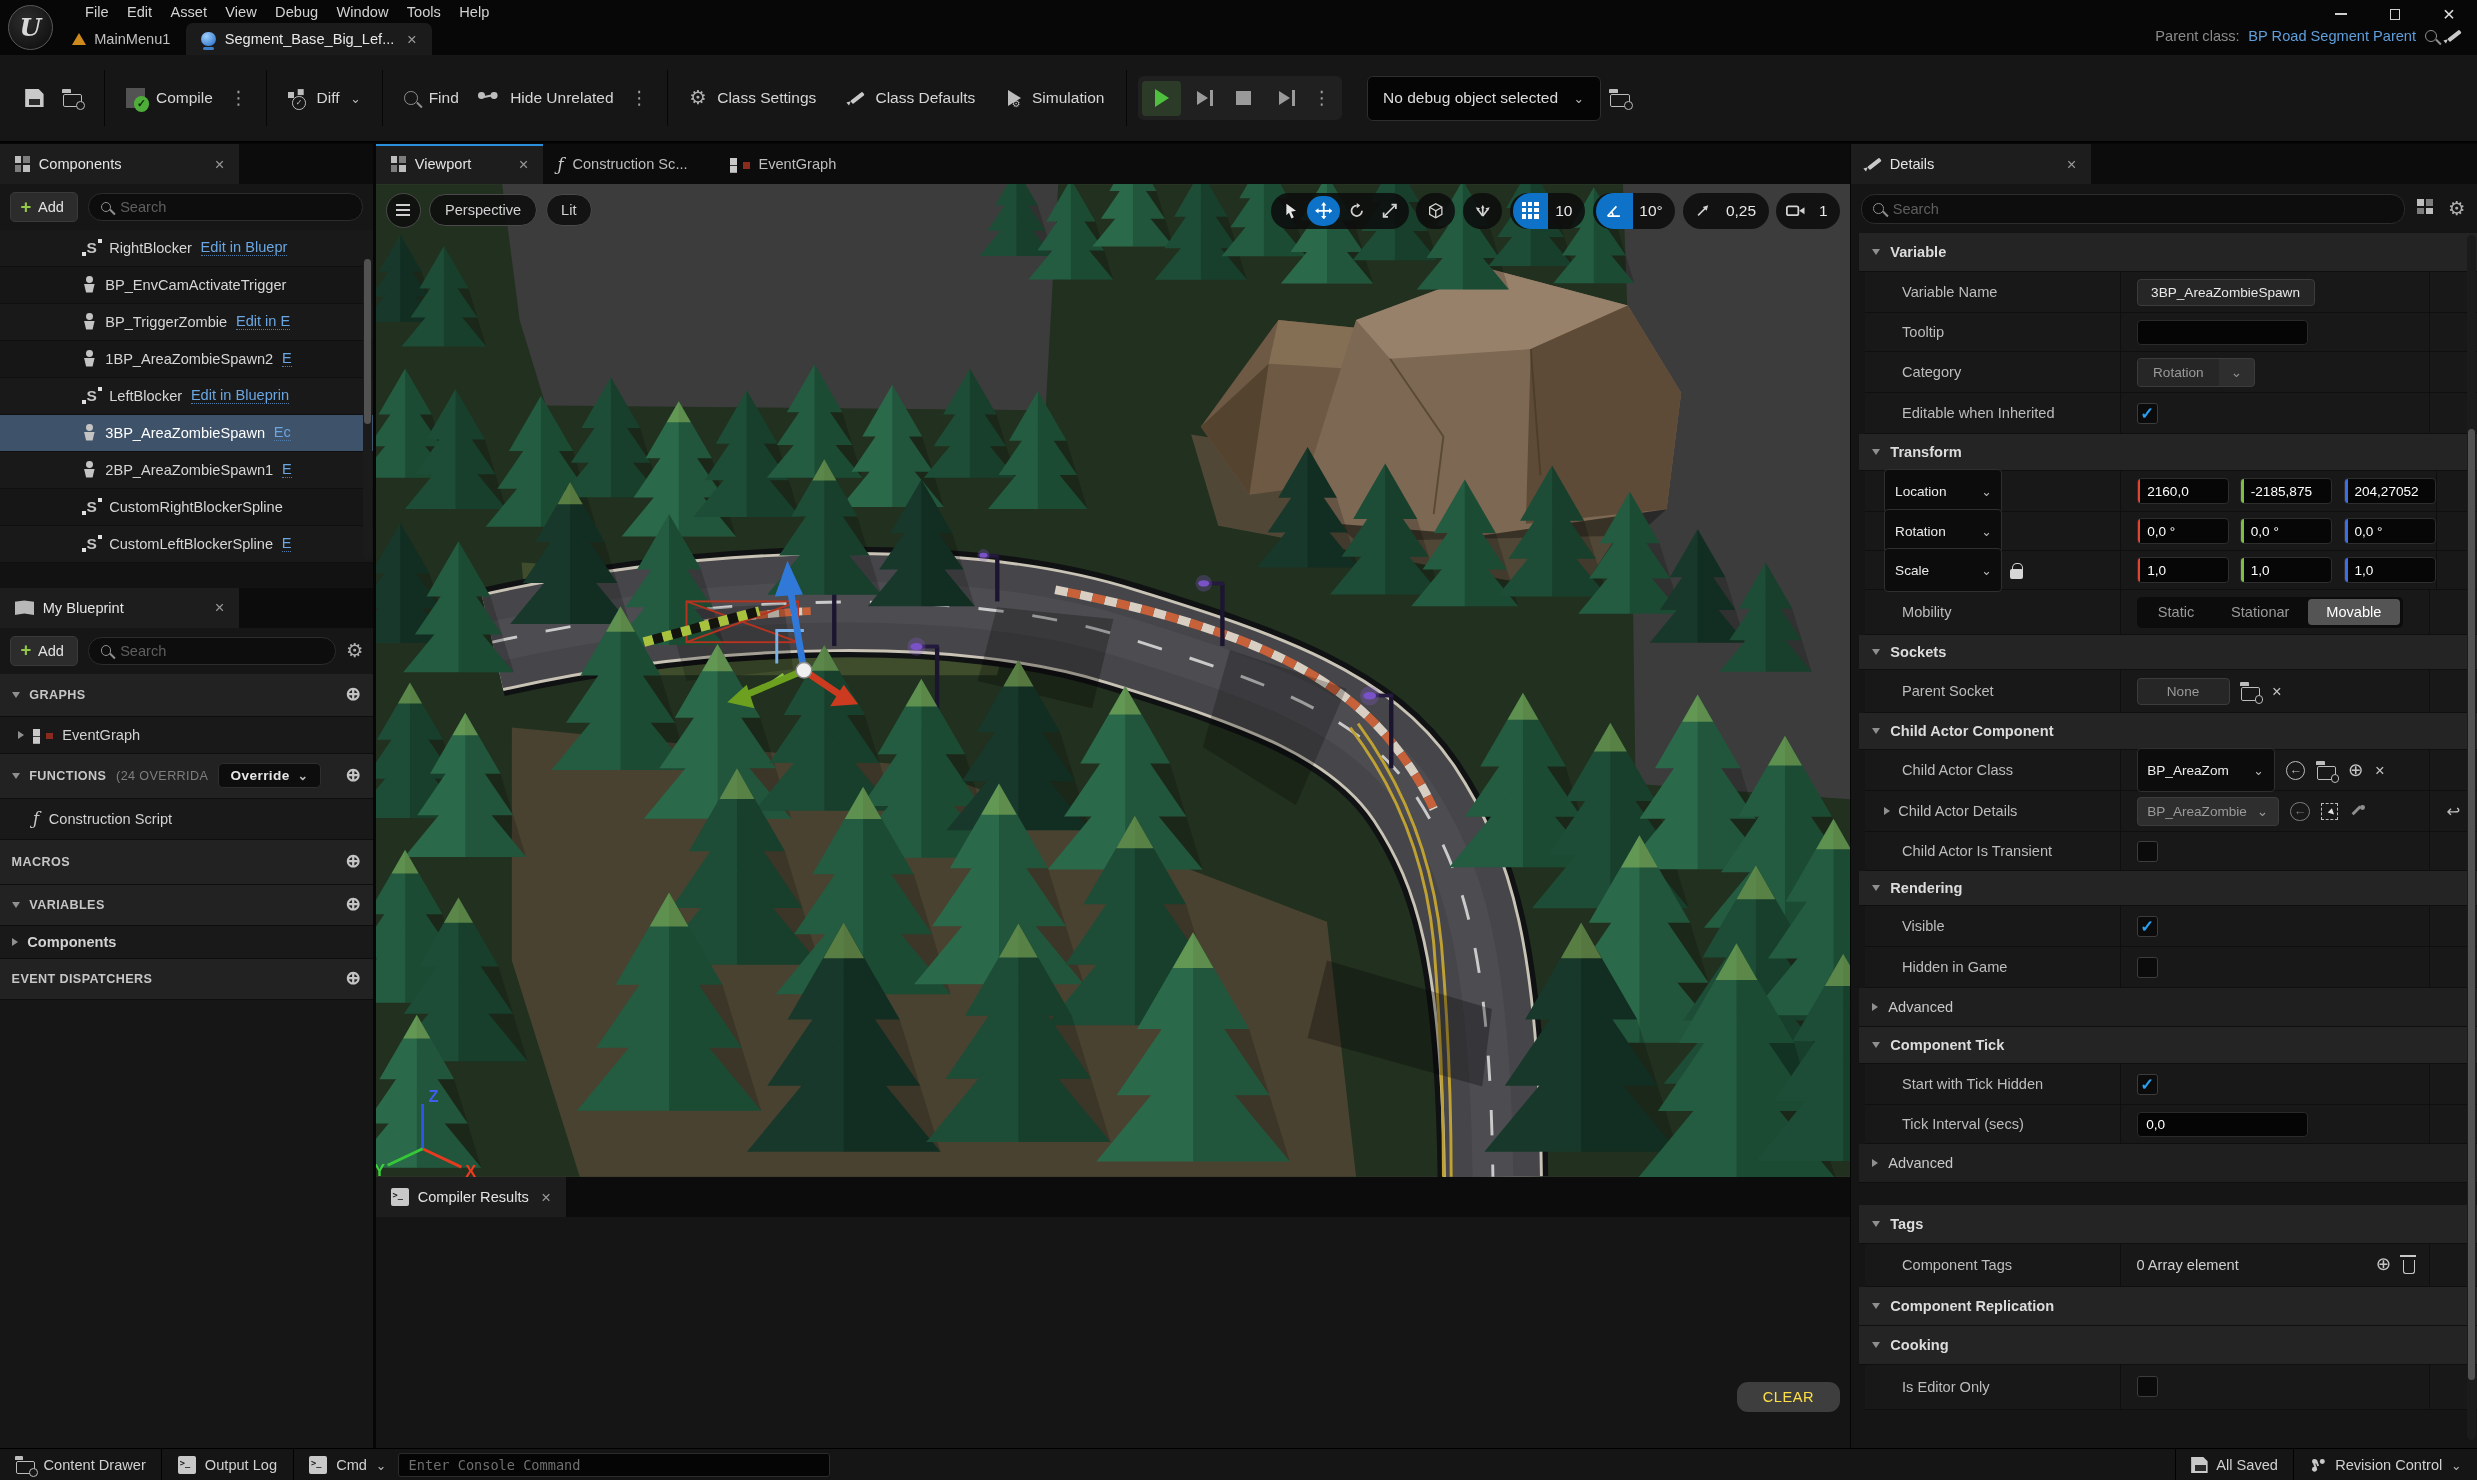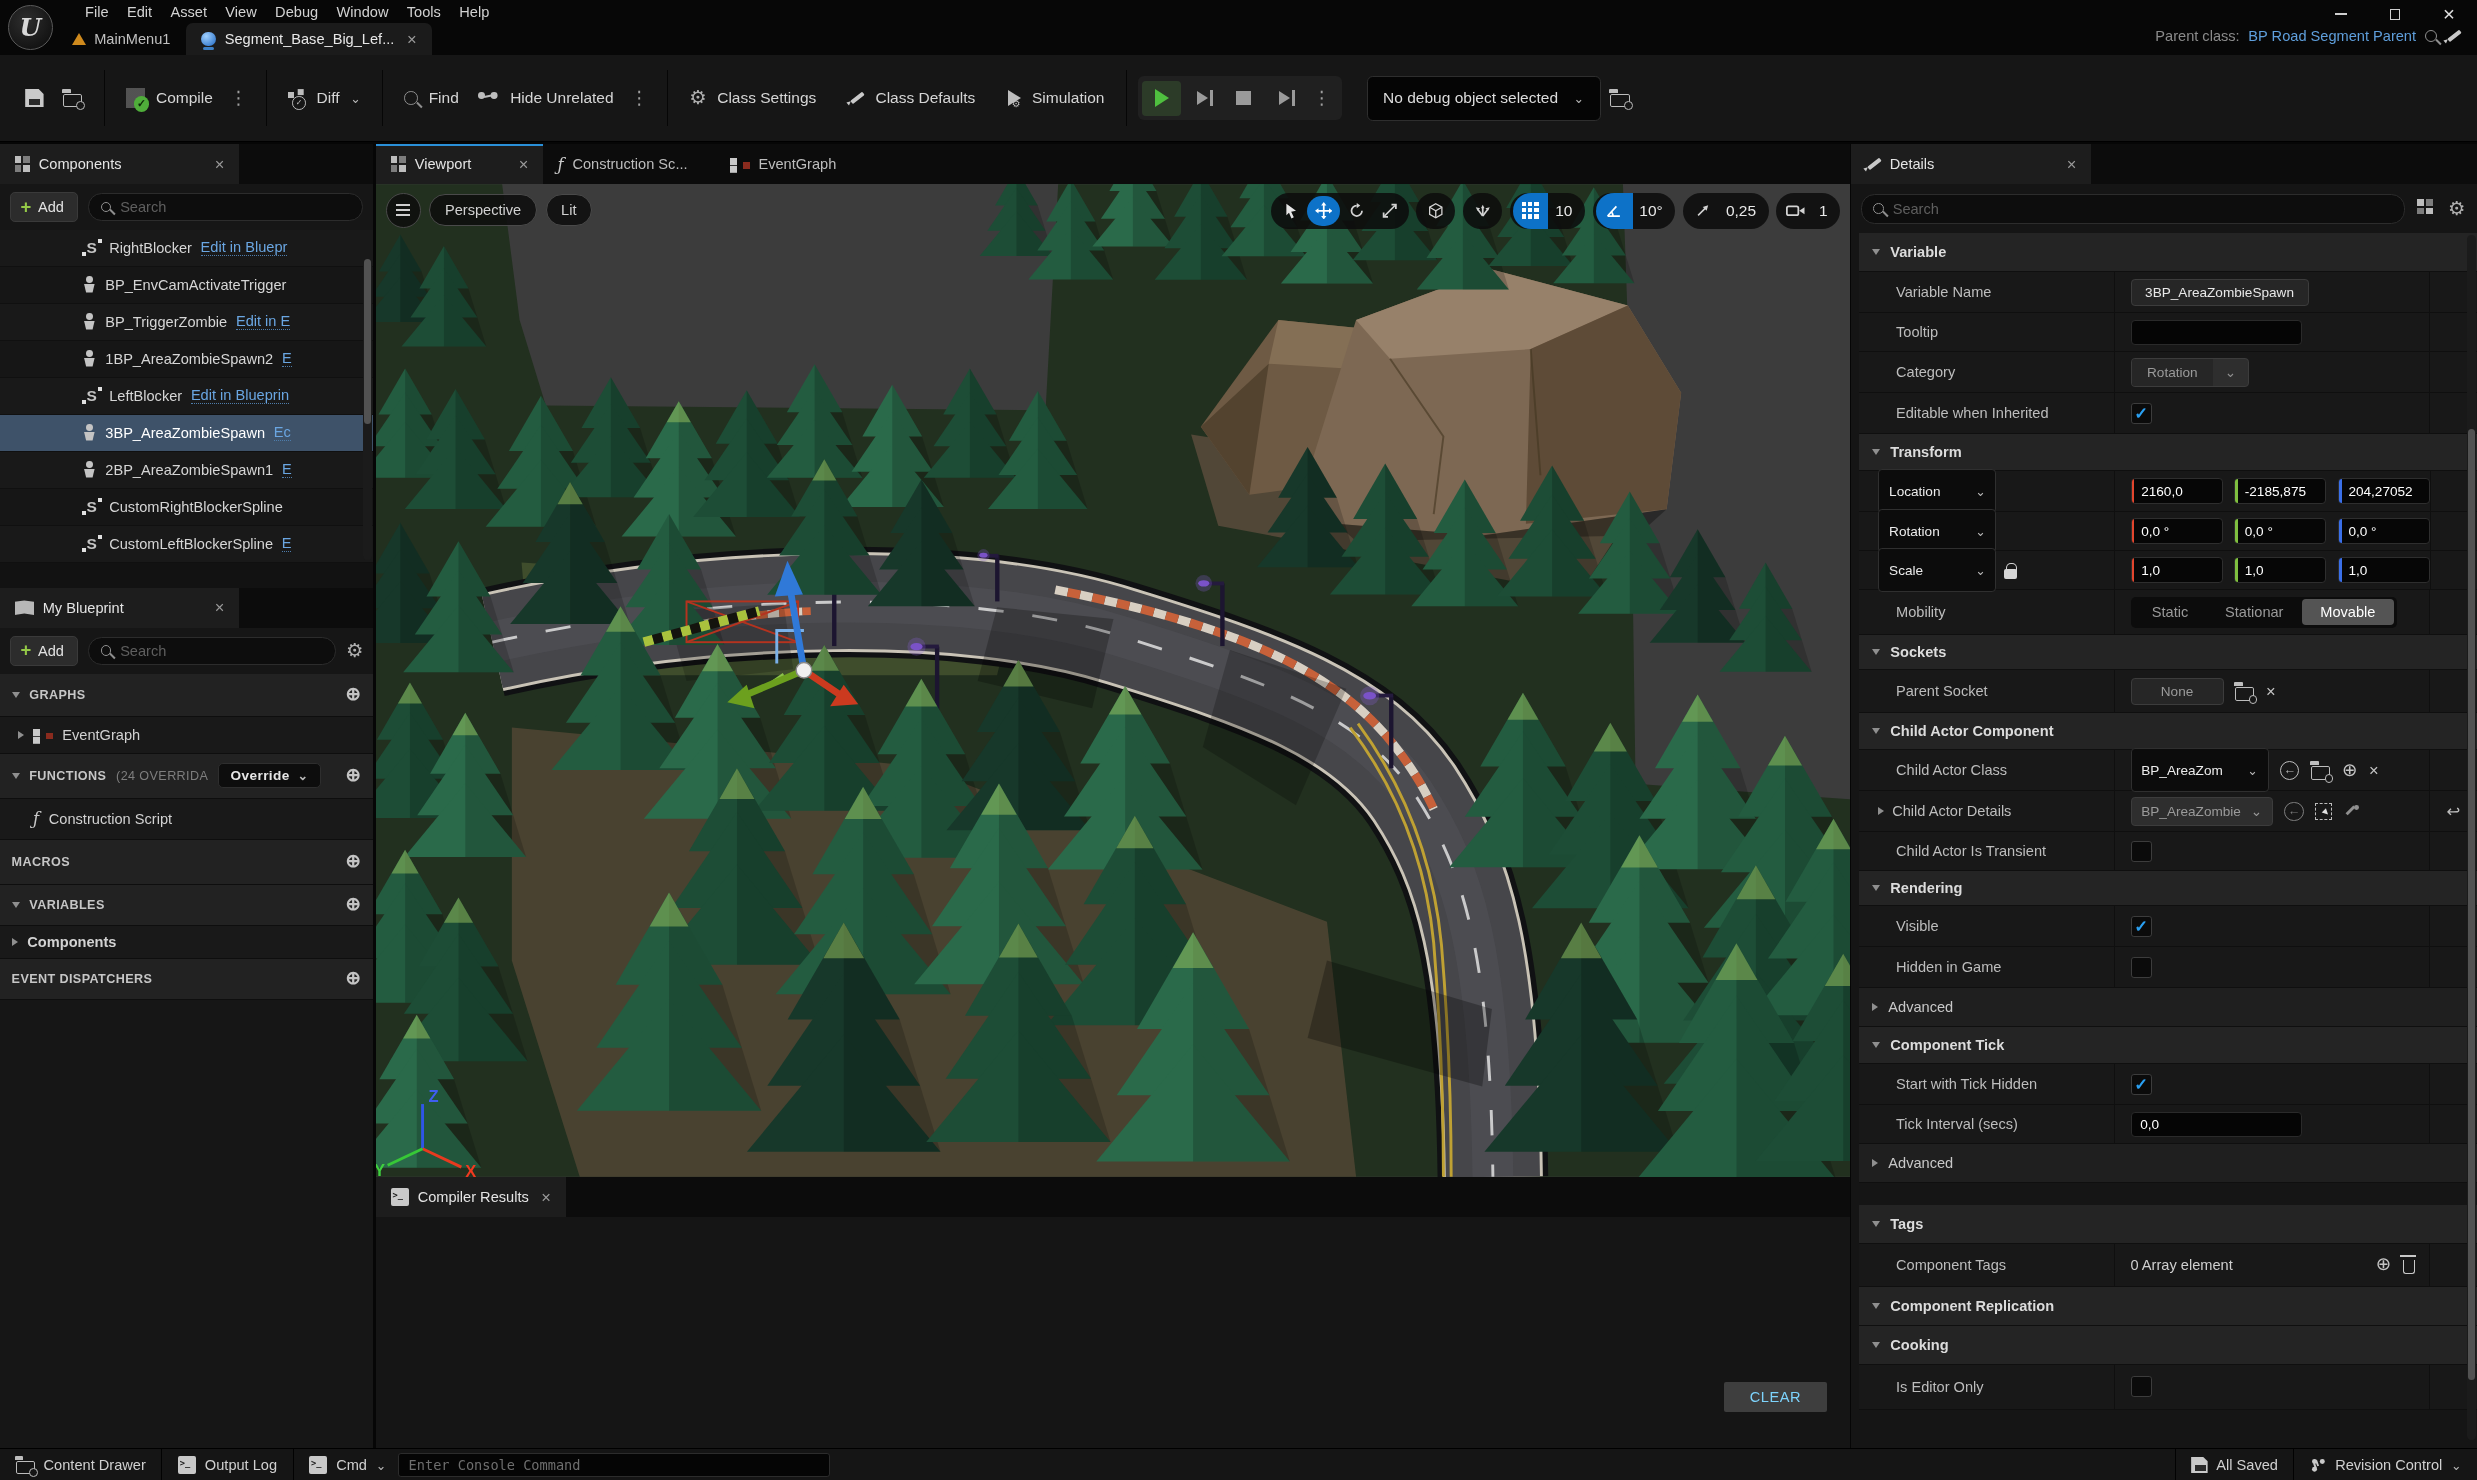--- a/index.html
+++ b/index.html
@@ -151,28 +151,28 @@
   .vt-seg-blue { background:#0d72c8; height:36px; display:flex; align-items:center; padding:0 9.7px; border-radius:18.4px 0 0 18.4px; }
   .ico-gridsnap { width:16.5px; height:16.5px; background:
     linear-gradient(#fff,#fff); position:relative; }
   .ico-gridsnap::after { content:""; position:absolute; inset:0;
     background:
       linear-gradient(to right, transparent 3.9px, #0d72c8 3.9px, #0d72c8 5.8px, transparent 5.8px, transparent 9.7px, #0d72c8 9.7px, #0d72c8 11.6px, transparent 11.6px),
       linear-gradient(to bottom, transparent 3.9px, #0d72c8 3.9px, #0d72c8 5.8px, transparent 5.8px, transparent 9.7px, #0d72c8 9.7px, #0d72c8 11.6px, transparent 11.6px); }
 
   
   .compiler-body { position:relative; height:232px; background:#151515; }
-  .btn-clear { position:absolute; right:23px; bottom:37px; background:#3e3e3e; color:#7dd3fc; border-radius:2px; padding:6.8px 26px; font-size:14.6px; letter-spacing:0.5px; }
+  .btn-clear { position:absolute; right:10px; bottom:37px; background:#3e3e3e; color:#fde047; border-radius:11px; padding:6.8px 26px; font-size:14.6px; letter-spacing:0.5px; }
 
   
   .d-search-row { display:flex; align-items:center; gap:11.6px; padding:9.7px 11.6px 9.7px 9.7px; background:#151515; }
   .d-body { position:relative; overflow:hidden; height:1212px;padding-left:8px; }
   .d-sec { height:39px; display:flex; align-items:center; gap:10.7px; padding-left:12.6px; background:#242424; border-bottom:1px solid #0f0f0f; font-weight:bold; font-size:14.6px; color:#dcdcdc; }
   .d-sec.sub { background:#1f1f1f; }
-  .d-row { display:flex; align-items:stretch; background:#181818; border-bottom:1px solid #0f0f0f; }
+  .d-row { display:flex; align-items:stretch; background:#181818; border-bottom:1px solid #0f0f0f;margin-left:6px; }
   .d-label { width:256px; flex:none; display:flex; align-items:center; gap:7.8px; padding-left:37px; color:#bdbdbd; font-size:14.6px; border-right:1px solid #0f0f0f; }
   .d-label.flush { padding-left:19.4px; }
   .d-value { flex:1; display:flex; align-items:center; gap:11.6px; padding-left:15.5px; border-right:1px solid #0f0f0f; }
   .d-reset { width:47px; flex:none; display:flex; align-items:center; justify-content:center; }
   .chip { background:#262626; border:1px solid #3c3c3c; border-radius:3.9px; padding:4.9px 13.6px; font-size:13.6px; color:#e8e8e8; }
   .chip.dim { color:#9a9a9a; min-width:93px; text-align:center; }
   .tinput { background:#050505; border:1px solid #2a2a2a; border-radius:3.9px; height:25px; width:171px; color:#fff; font-size:13.6px; display:flex; align-items:center; padding:0 8.7px; }
   .dd-gray { background:#2e2e2e; border:1px solid #3c3c3c; border-radius:3.9px; height:29px; display:flex; align-items:center; color:#9a9a9a; font-size:13.6px; overflow:hidden; }
   .dd-gray .lab { background:#262626; height:100%; display:flex; align-items:center; padding:0 15.5px; }
   .dd-gray .ar { padding:0 11.6px; color:#8f8f8f; }

